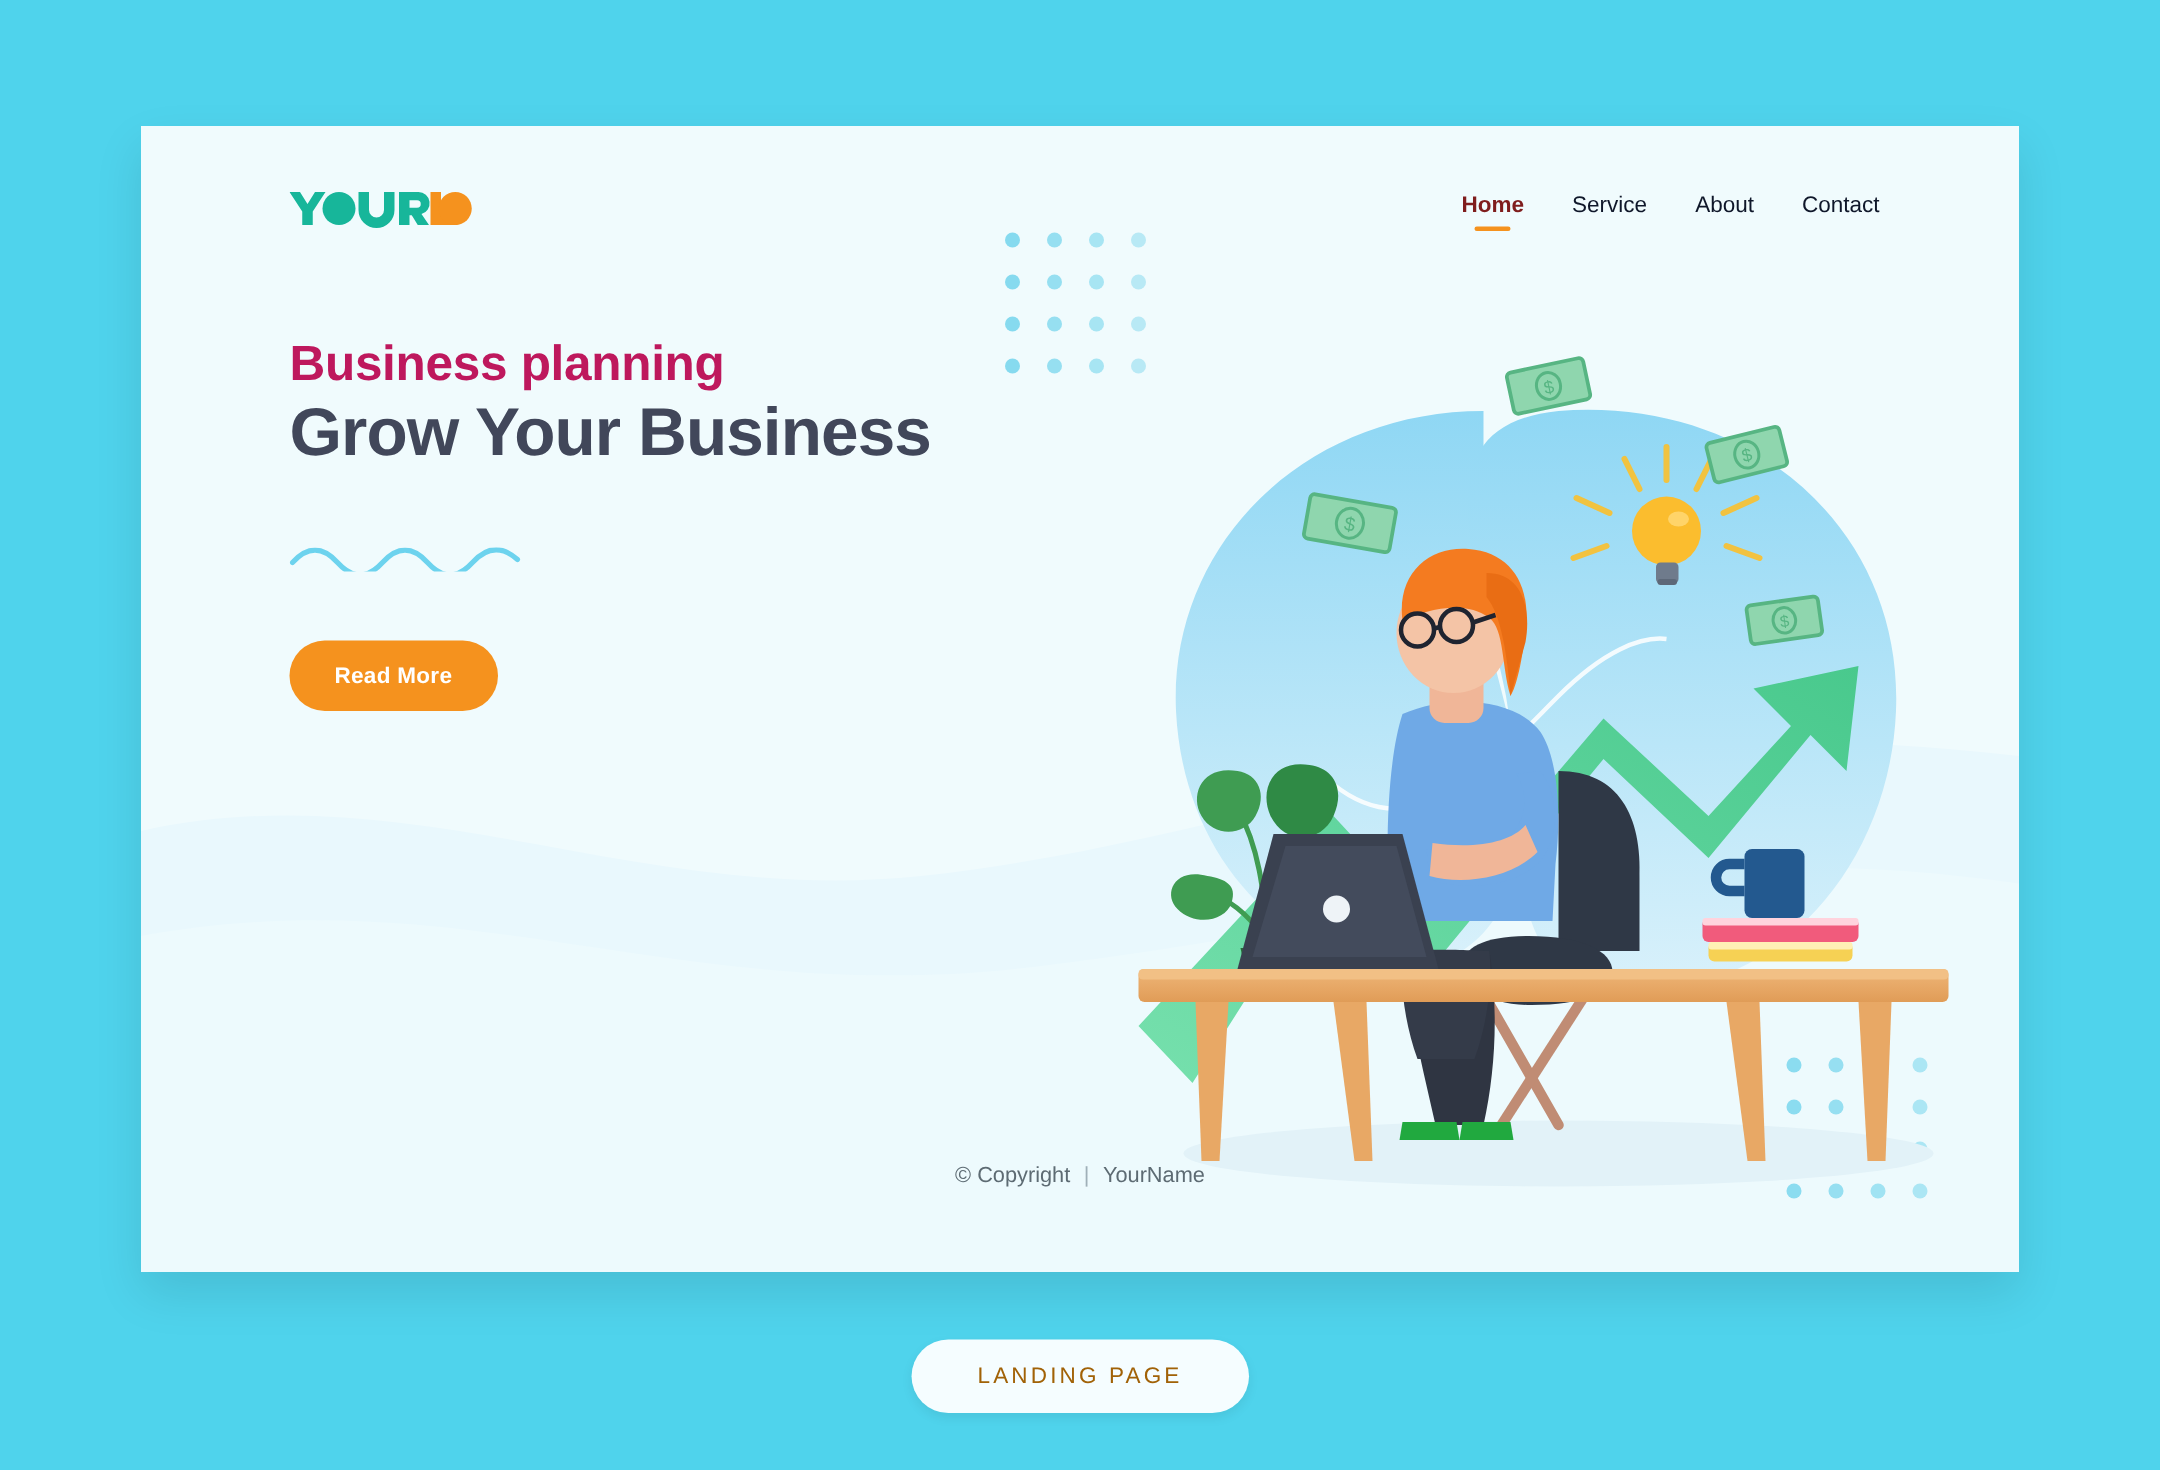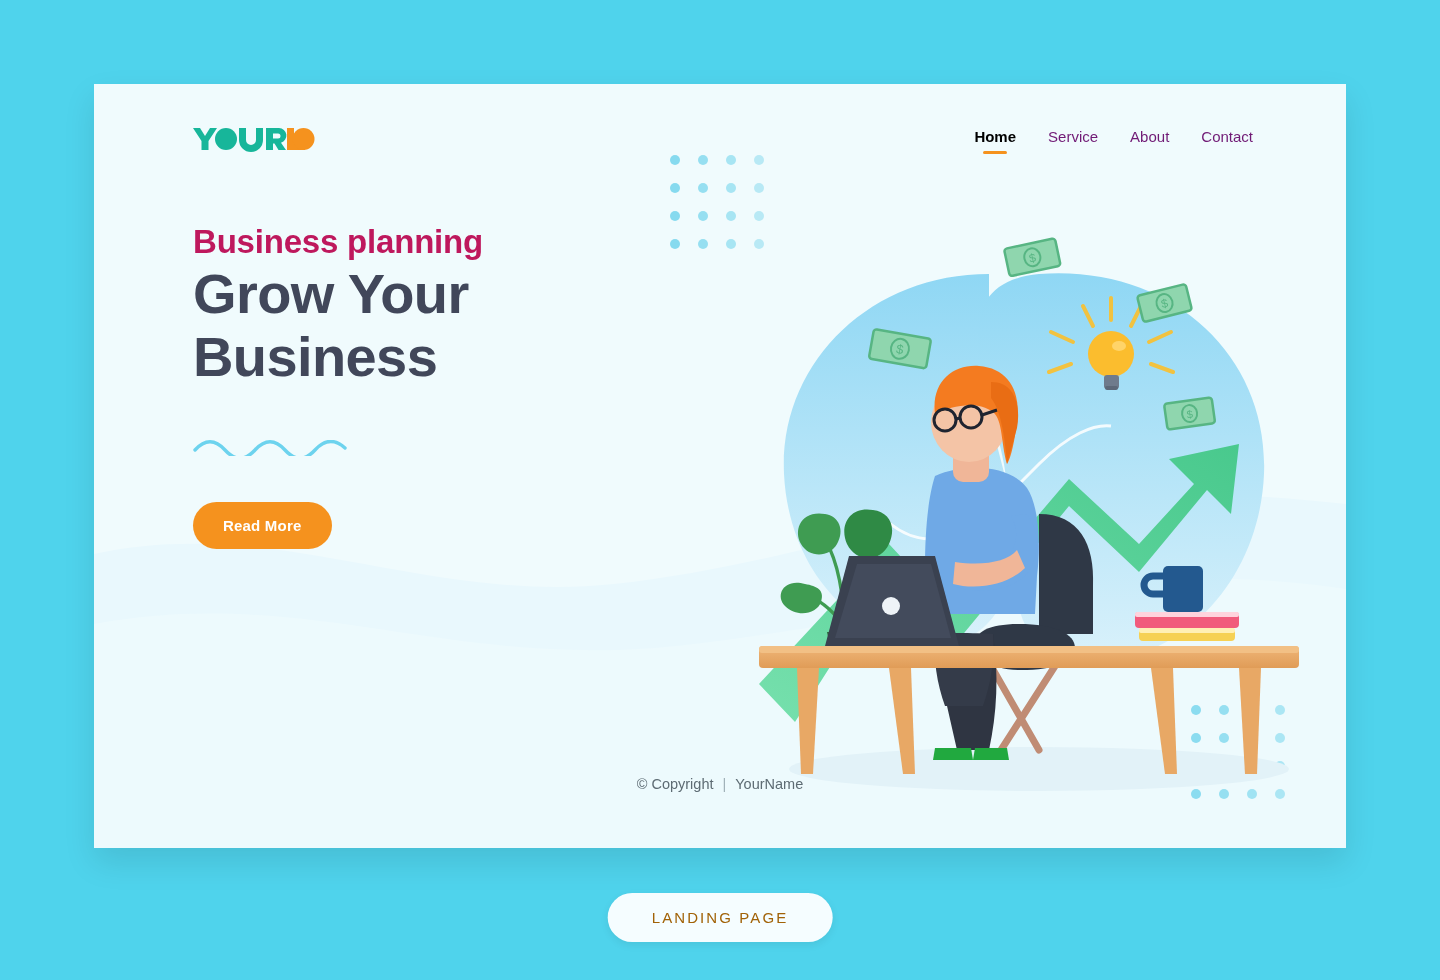--- a/index.html
+++ b/index.html
@@ -24,37 +24,37 @@
   
   .logo {
     position:absolute; left:99px; top:42px;
     font-size:23px; font-weight:bold; letter-spacing:0.5px;
     white-space:nowrap;
   }
   .logo svg { display:block; }
 
   .nav { position:absolute; right:93px; top:44px; display:flex; gap:32px; align-items:flex-start; }
   .nav-item {
-    font-size:15px; color:#701a75; position:relative;
+    font-size:15px; color:#0f172a; position:relative;
     padding-bottom:9px; cursor:pointer; white-space:nowrap;
   }
-  .nav-item.active { color:#000000; font-weight:bold; }
+  .nav-item.active { color:#7f1d1d; font-weight:bold; }
   .nav-underline {
     position:absolute; left:50%; transform:translateX(-50%); bottom:0;
     width:24px; height:3px; border-radius:2px; background:#f5921e;
   }
 
   
   .hero { position:absolute; left:99px; top:140px; width:520px; }
   .hero h2 {
     font-size:33px; line-height:1.12; font-weight:bold; color:#be185d;
     letter-spacing:-0.2px;
   }
   .hero h1 {
-    font-size:56px; line-height:1.12; font-weight:bold; color:#41475a;
+    font-size:45px; line-height:1.12; font-weight:bold; color:#41475a;
     letter-spacing:-0.6px; margin-top:2px;
   }
   .wave { margin-top:52px; display:block; }
   .hero p {
     margin-top:42px; font-size:15px; line-height:2.08; color:#8b979e;
     max-width:492px;
   }
   .btn-read {
     display:inline-block; margin-top:46px;
     background:#f5921e; color:#fff; font-size:15px; font-weight:bold;

